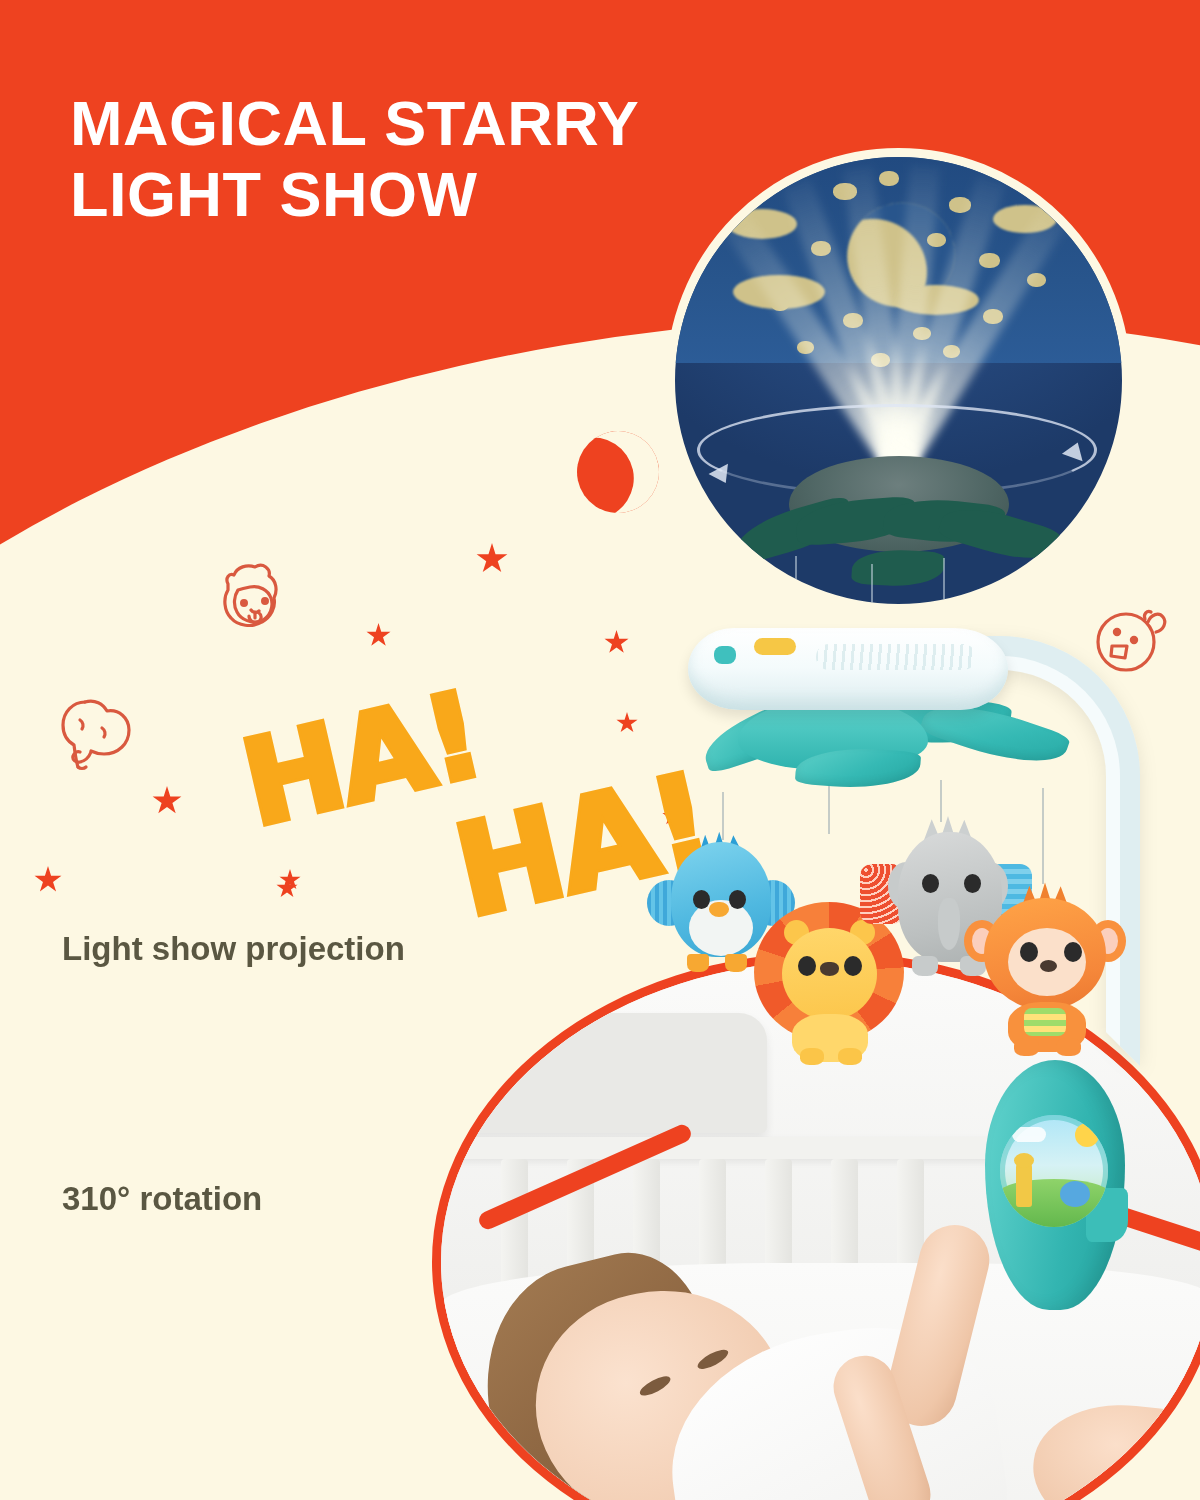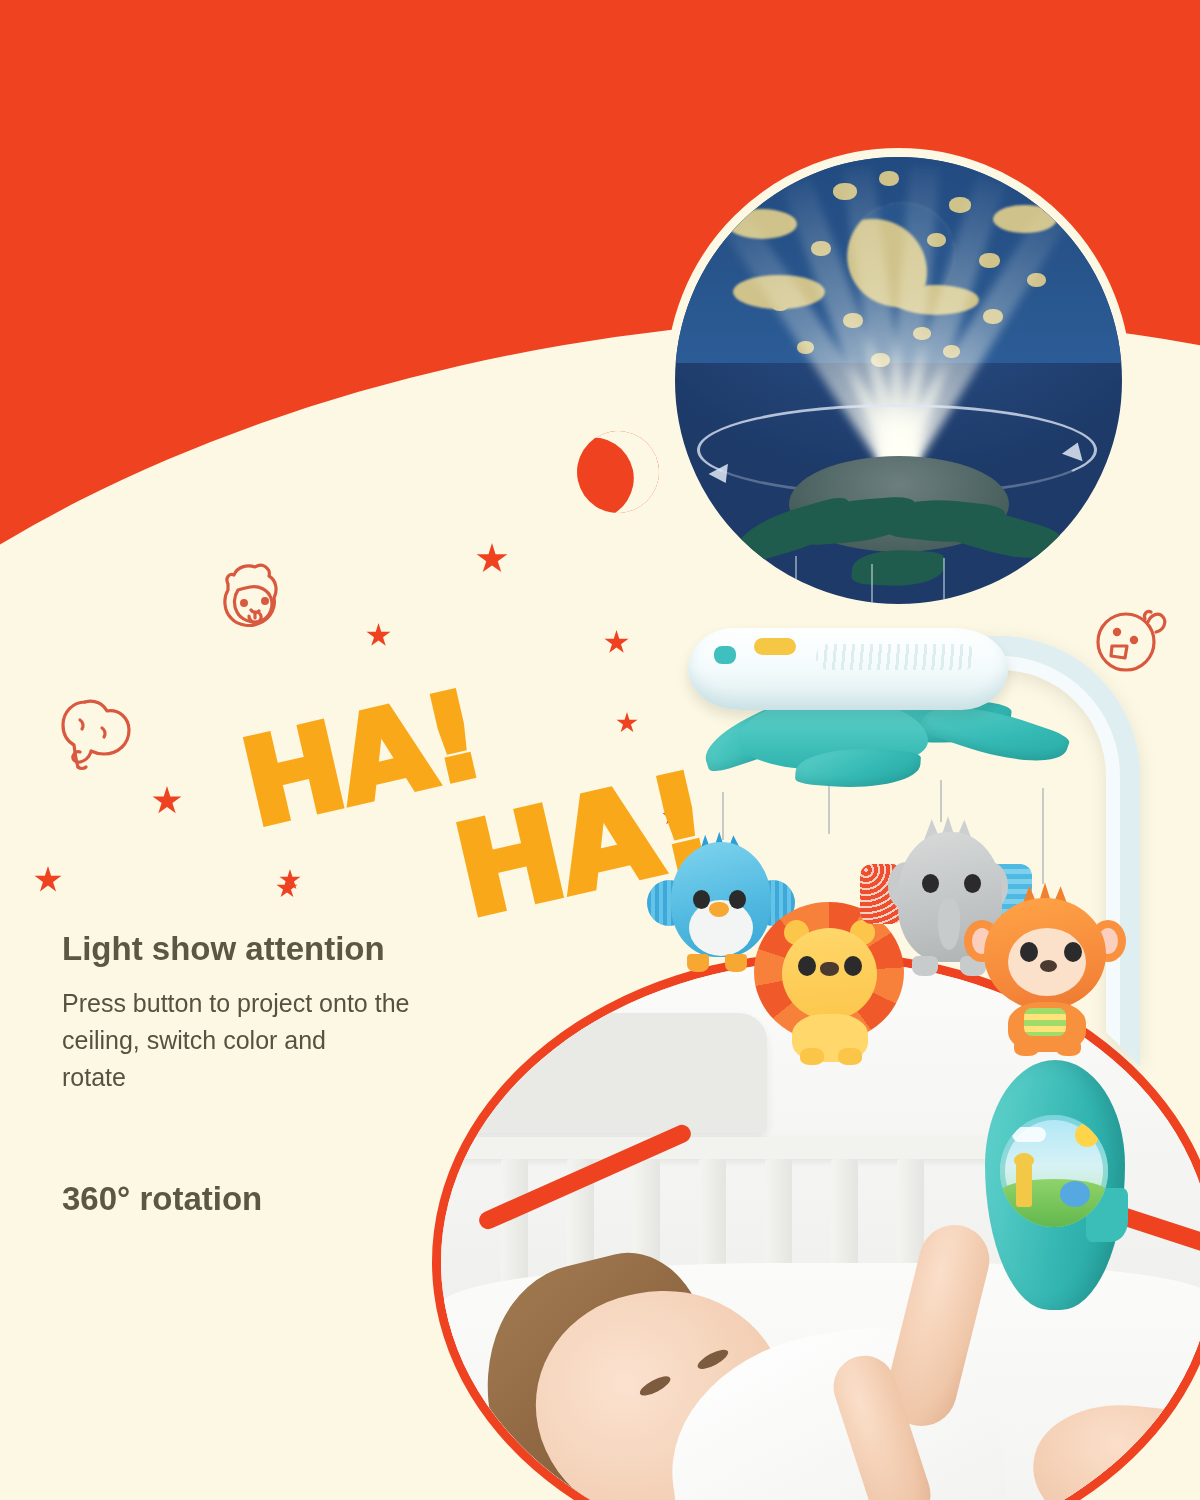--- a/index.html
+++ b/index.html
@@ -434,20 +434,22 @@
 </style>
 </head>
 <body>
 
 <div id="stage">
 
   <div class="red-band"></div>
   <div class="cream-sweep"></div>
   <div class="cream-fill"></div>
 
+  <div class="headline">MAGICAL STARRY
+LIGHT SHOW</div>
 
   <div class="proj-circle">
     <div class="proj-inner">
       <div class="sky"></div>
 
       <div class="moon-proj"></div>
       <div class="cloud-proj" style="left:52px;  top:52px;  width:70px; height:30px;"></div>
       <div class="cloud-proj" style="left:58px;  top:118px; width:92px; height:34px;"></div>
       <div class="cloud-proj" style="left:218px; top:128px; width:86px; height:30px;"></div>
       <div class="cloud-proj" style="left:318px; top:48px;  width:64px; height:28px;"></div>
@@ -535,28 +537,25 @@
   <div class="star" style="left:279px; top:869px; width:22px; height:22px;"></div>
   <div class="star" style="left:34px;  top:866px; width:28px; height:28px;"></div>
   <div class="star" style="left:276px; top:877px; width:22px; height:22px;"></div>
   <div class="star" style="left:616px; top:712px; width:22px; height:22px;"></div>
   <div class="star" style="left:662px; top:806px; width:20px; height:20px;"></div>
 
   <div class="ha ha1">HA!</div>
   <div class="ha ha2">HA!</div>
 
   <div class="feat" id="feature-1">
-    <div class="feat-title">Light show attention</div>
-    <div class="feat-body">Press button to project onto the
-ceiling, switch color and
-rotate</div>
+    <div class="feat-title">Light show projection</div>
   </div>
 
   <div class="feat" id="feature-2">
-    <div class="feat-title">360° rotation</div>
+    <div class="feat-title">310° rotation</div>
   </div>
 
   <div class="baby-circle">
     <div class="crib-bg"></div>
     <div class="crib-panel"></div>
     <div class="crib-rail"></div>
     <div class="slat" style="left:60px;"></div>
     <div class="slat" style="left:126px;"></div>
     <div class="slat" style="left:192px;"></div>
     <div class="slat" style="left:258px;"></div>

